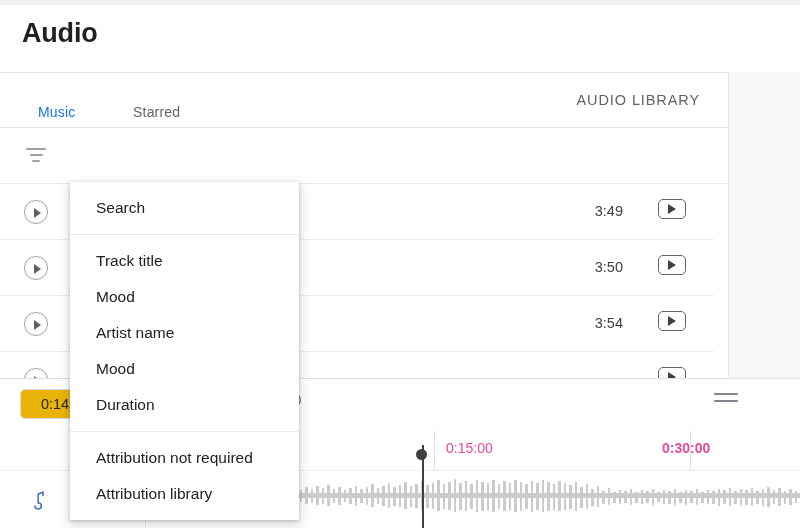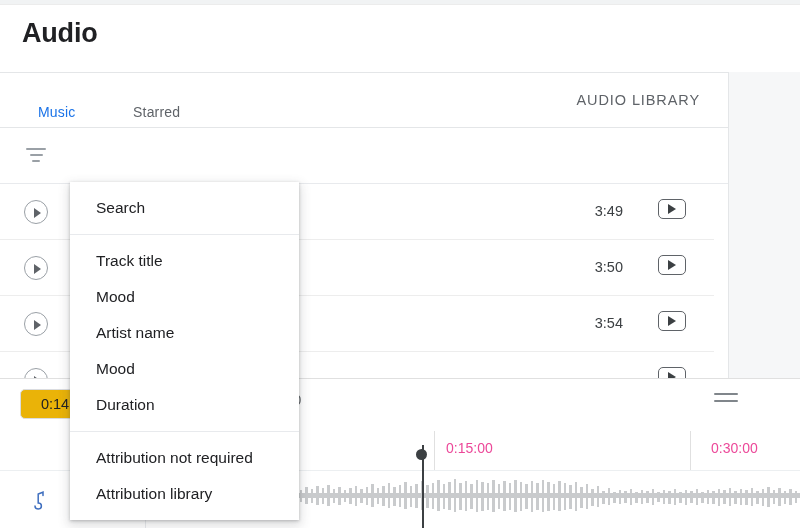--- a/index.html
+++ b/index.html
@@ -401,21 +401,21 @@
 
     <div class="drag-handle">
       <i></i>
       <i></i>
     </div>
 
     <div class="ruler">
       <div class="tick" style="left:434px;"></div>
       <div class="tick-label" style="left:434px;">0:15:00</div>
       <div class="tick" style="left:690px;"></div>
-      <div class="tick-label" style="left:699px;">0:30:00</div>
+      <div class="tick-label" style="left:650px;font-weight:bold;">0:30:00</div>
     </div>
 
     <div class="note-icon">
       <svg width="22" height="22" viewBox="0 0 22 22">
         <path d="M9 17 A3.2 3 0 1 0 12.2 14 L12.2 5 L17 3.2 L17 6.6" fill="none" stroke="#3f6fbf" stroke-width="1.5" stroke-linecap="round"></path>
       </svg>
     </div>
 
     <div class="wave-box-left"></div>
 

